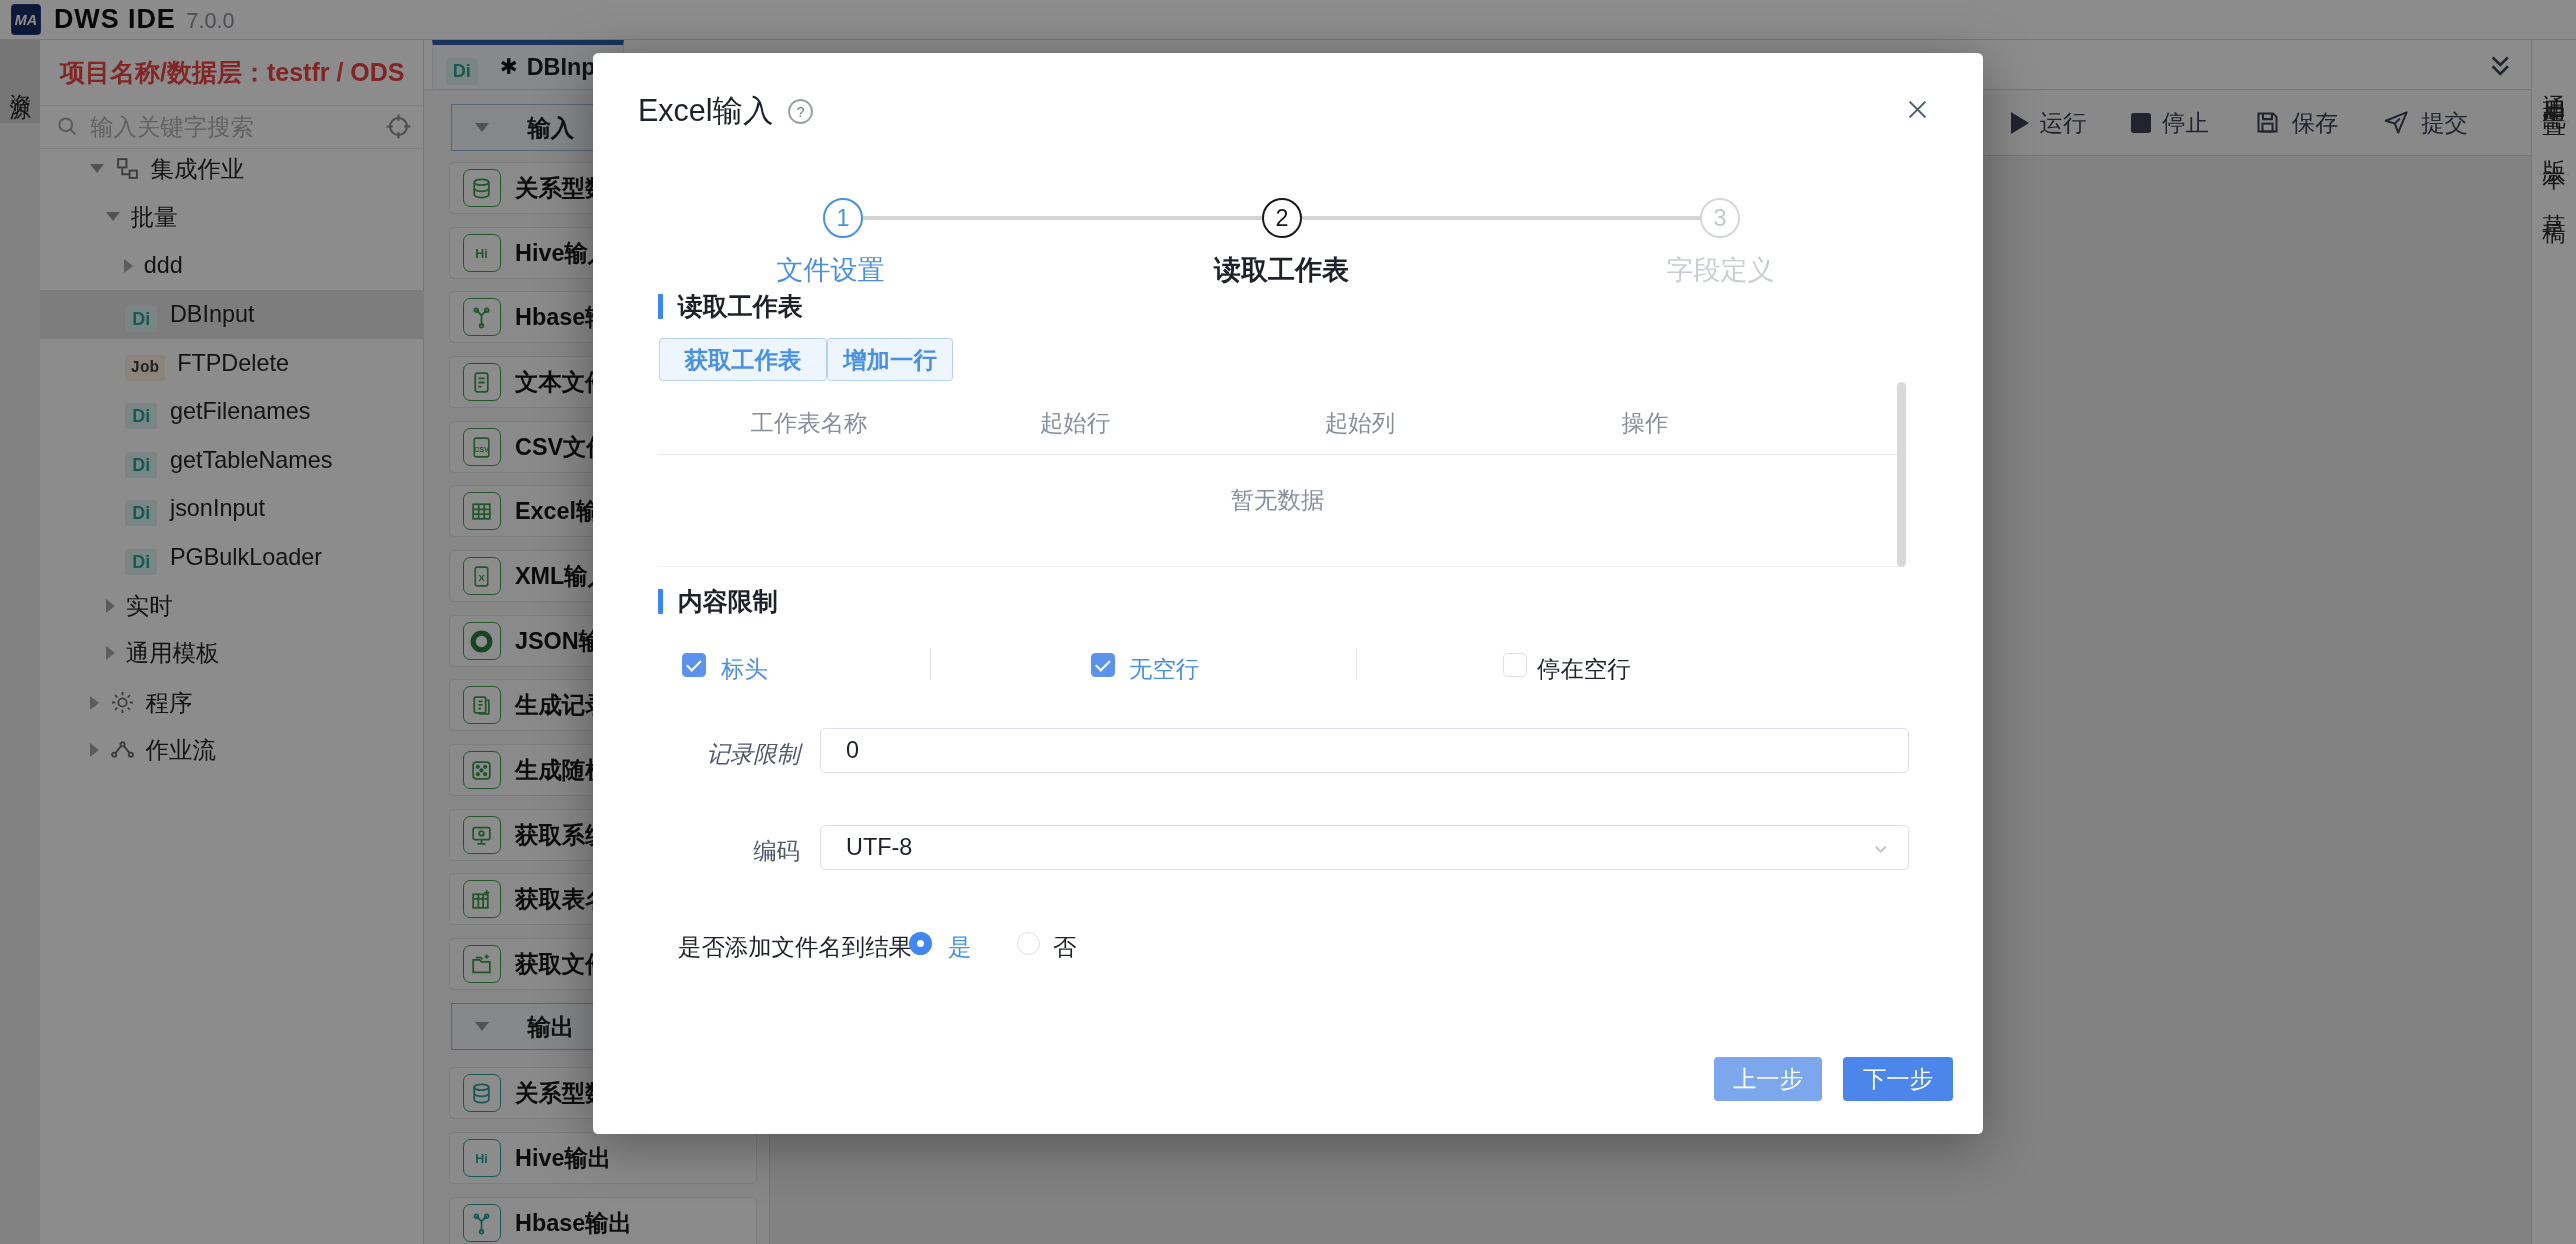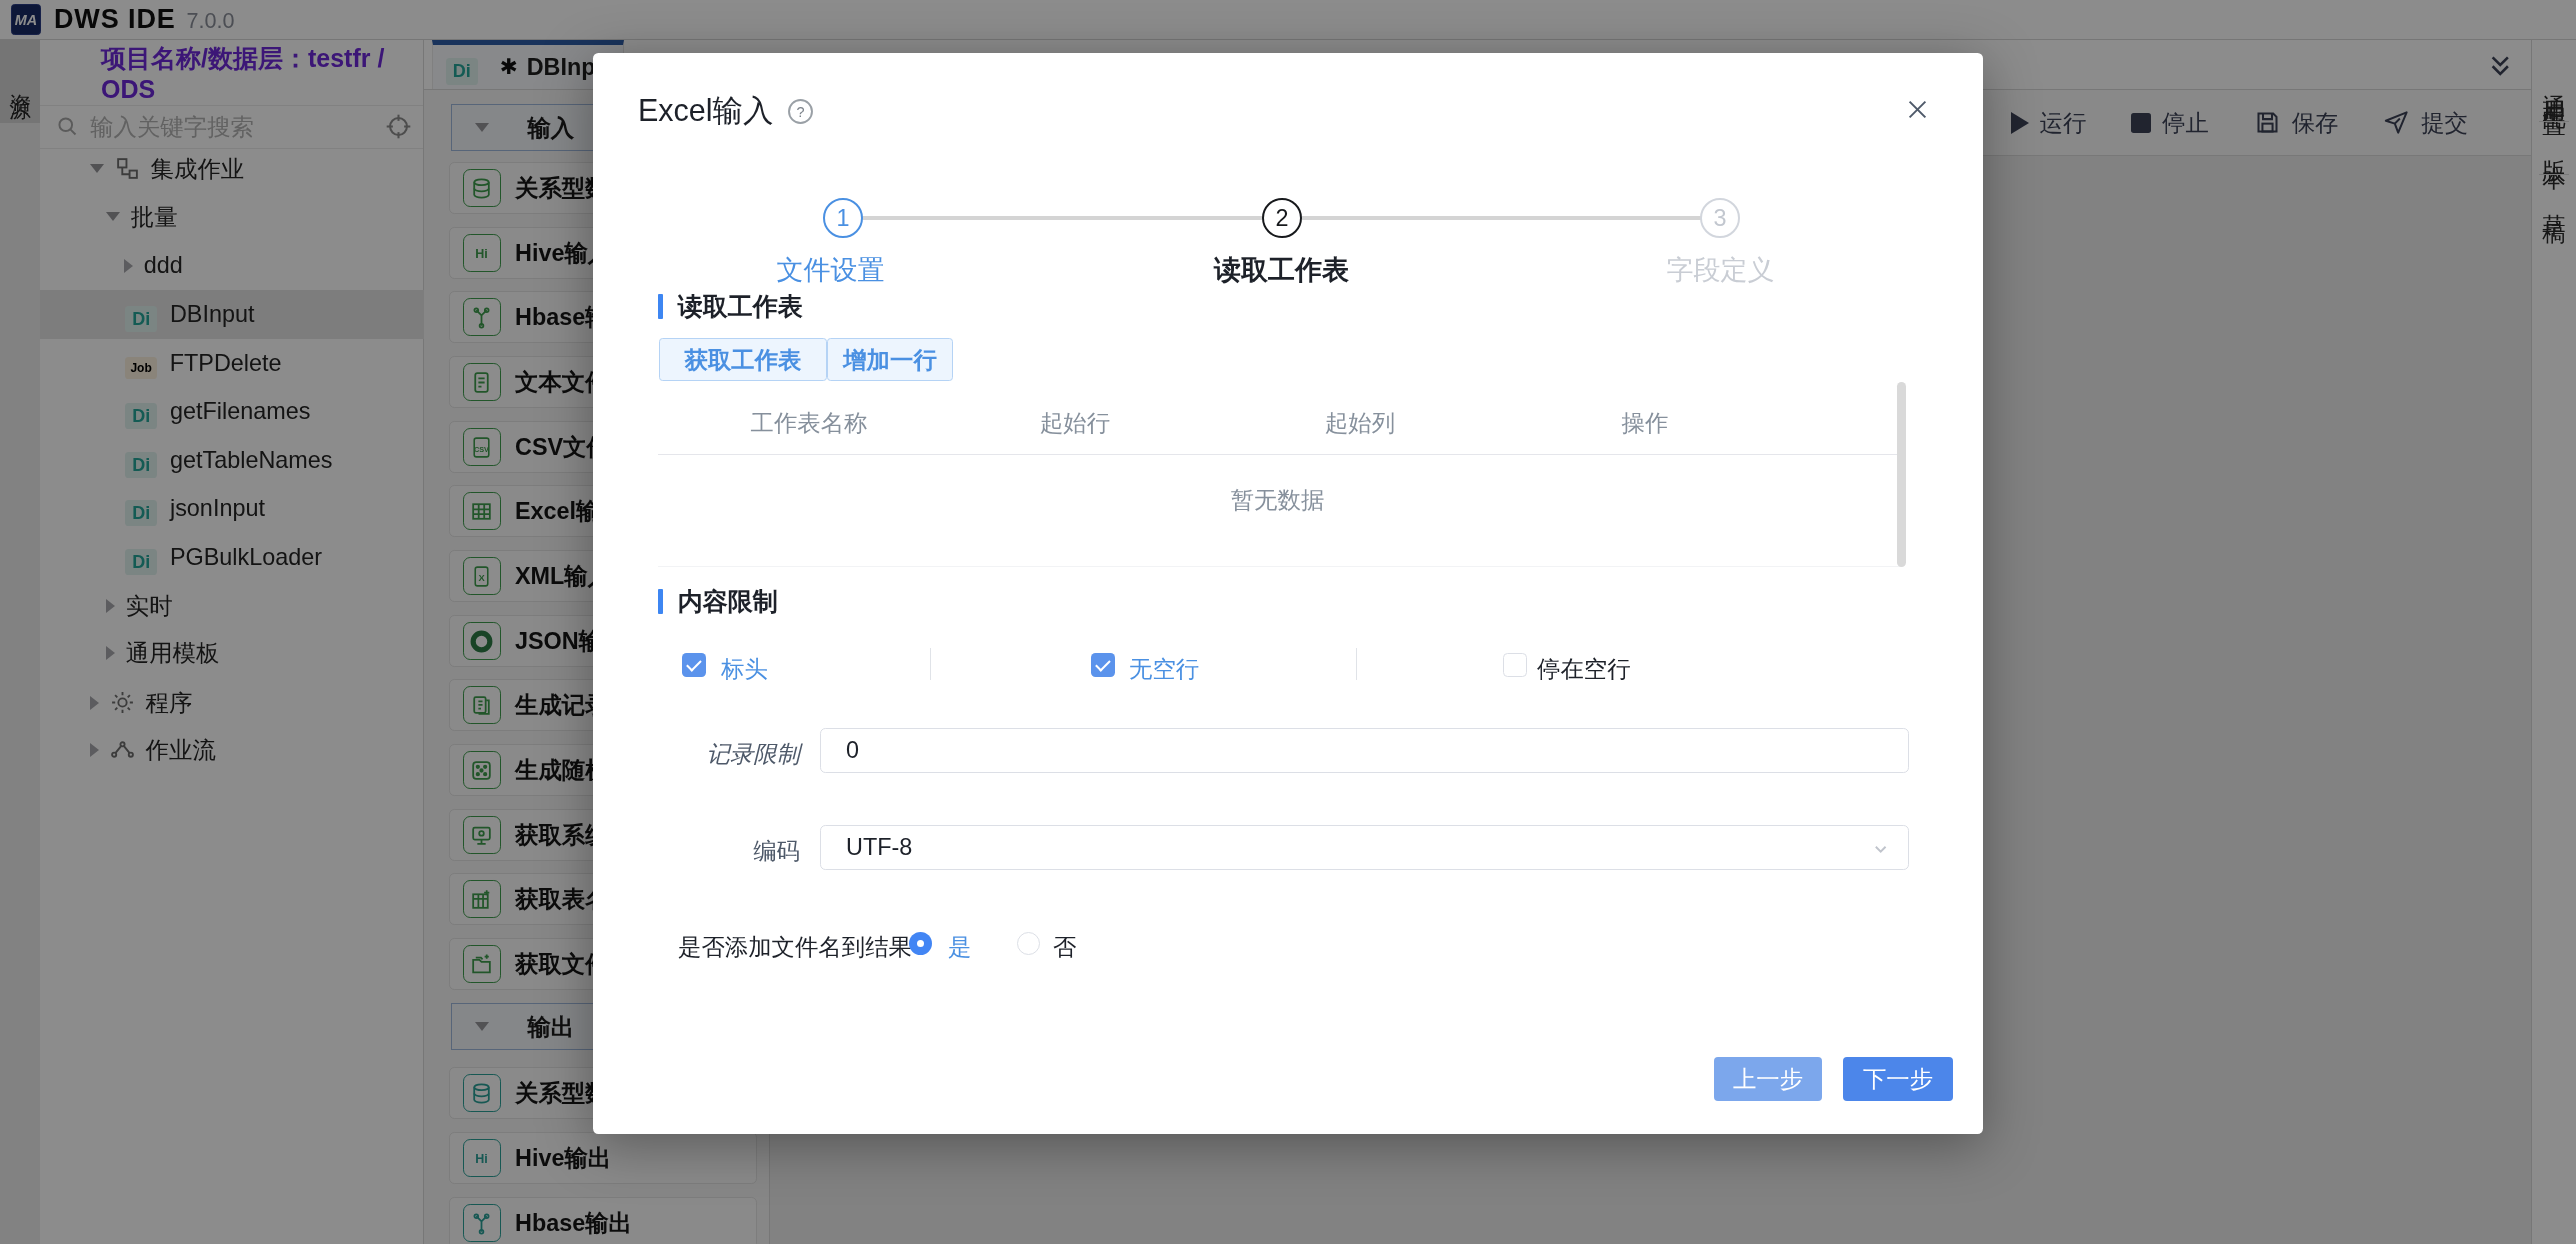--- a/index.html
+++ b/index.html
@@ -11,36 +11,36 @@
   .logo{width:30.5px;height:30.5px;margin-left:10.8px;background:#182a66;border:1.8px solid #2b3d85;border-radius:3.6px;
         color:#fff;font-weight:bold;font-style:italic;font-size:14.4px;display:flex;align-items:center;justify-content:center;box-sizing:border-box;}
   .app-title{font-size:27px;font-weight:bold;color:#0f0f0f;margin-left:12.6px;letter-spacing:0.9px;}
   .app-version{font-size:21.6px;color:#8a8f99;margin-left:10.8px;margin-top:3.6px;}
   
   .left-rail{position:absolute;left:0;top:40px;width:40px;bottom:0;background:#ededed;border-right:0.9px solid:#dcdcdc;z-index:1;}
   .rail-tab{width:40px;height:83px;background:#d6d6d6;display:flex;align-items:center;justify-content:center;
             writing-mode:vertical-rl;font-size:21.6px;color:#262626;letter-spacing:5.4px;}
   
   .sidebar{position:absolute;left:40px;top:40px;width:384px;bottom:0;background:#fff;border-right:0.9px solid #d9d9d9;z-index:1;box-sizing:border-box;}
-  .sb-header{height:65px;border-bottom:0.9px solid #ececec;display:flex;align-items:center;padding-left:61px;
-             font-size:25px;font-weight:bold;color:#6d28d9;}
+  .sb-header{height:65px;border-bottom:0.9px solid #ececec;display:flex;align-items:center;padding-left:20px;
+             font-size:25px;font-weight:bold;color:#ef4444;}
   .sb-search{height:42px;border-bottom:0.9px solid #ececec;display:flex;align-items:center;padding:0 16px;position:relative;}
   .sb-search .ph{font-size:23.4px;color:#b3b3b3;margin-left:10.8px;}
   .sb-search .locate{position:absolute;right:10.8px;top:7.2px;}
   .trow{position:absolute;left:0;width:384px;height:49px;display:flex;align-items:center;
         font-size:23.4px;color:#262626;box-sizing:border-box;cursor:default;}
   .trow.selected{background:#e4e4e4;}
   .cdown{width:0;height:0;border-left:7.2px solid transparent;border-right:7.2px solid transparent;
          border-top:9px solid #95959a;margin-right:10.8px;flex:none;}
   .cright{width:0;height:0;border-top:7.2px solid transparent;border-bottom:7.2px solid transparent;
           border-left:9px solid #a8a8ad;margin-right:10.8px;flex:none;}
   .tico{margin-right:10.8px;display:flex;flex:none;}
   .badge{flex:none;margin-right:12.6px;border-radius:3.6px;font-weight:bold;display:inline-flex;align-items:center;justify-content:center;margin-top:9px;}
   .badge-di{background:#e1f2ef;color:#26a69a;font-size:18px;padding:2.7px 7.2px;}
-  .badge-job{background:#fcf1de;color:#000000;font-size:12px;padding:3.6px 5.4px;}
+  .badge-job{background:#fcf1de;color:#404040;font-size:16px;padding:3.6px 5.4px;font-family:Liberation Mono, monospace;}
   
   .tabrow{position:absolute;left:424px;top:40px;width:2107px;height:50px;background:#fff;border-bottom:0.9px solid #d9d9d9;z-index:1;box-sizing:border-box;}
   .active-tab{position:absolute;left:8px;top:0;width:192px;height:49px;background:#f7fafd;border-top:5.4px solid #2f5da8;
               border-right:0.9px solid #e3e3e3;border-left:0.9px solid #e9e9e9;display:flex;align-items:center;padding-left:12.6px;gap:9px;box-sizing:border-box;}
   .active-tab .dirty{font-size:21.6px;color:#111;}
   .active-tab .tlabel{font-size:23.4px;font-weight:600;color:#1f1f1f;}
   .collapse{position:absolute;right:16px;top:10.8px;}
   .palette{position:absolute;left:424px;top:90px;width:346px;bottom:0;background:#f6f6f6;border-right:0.9px solid #d9d9d9;z-index:1;box-sizing:border-box;}
   .psec{position:absolute;left:27px;width:306px;height:47px;background:#f3f6fa;border:0.9px solid #9fb9dd;
         display:flex;align-items:center;box-sizing:border-box;}

